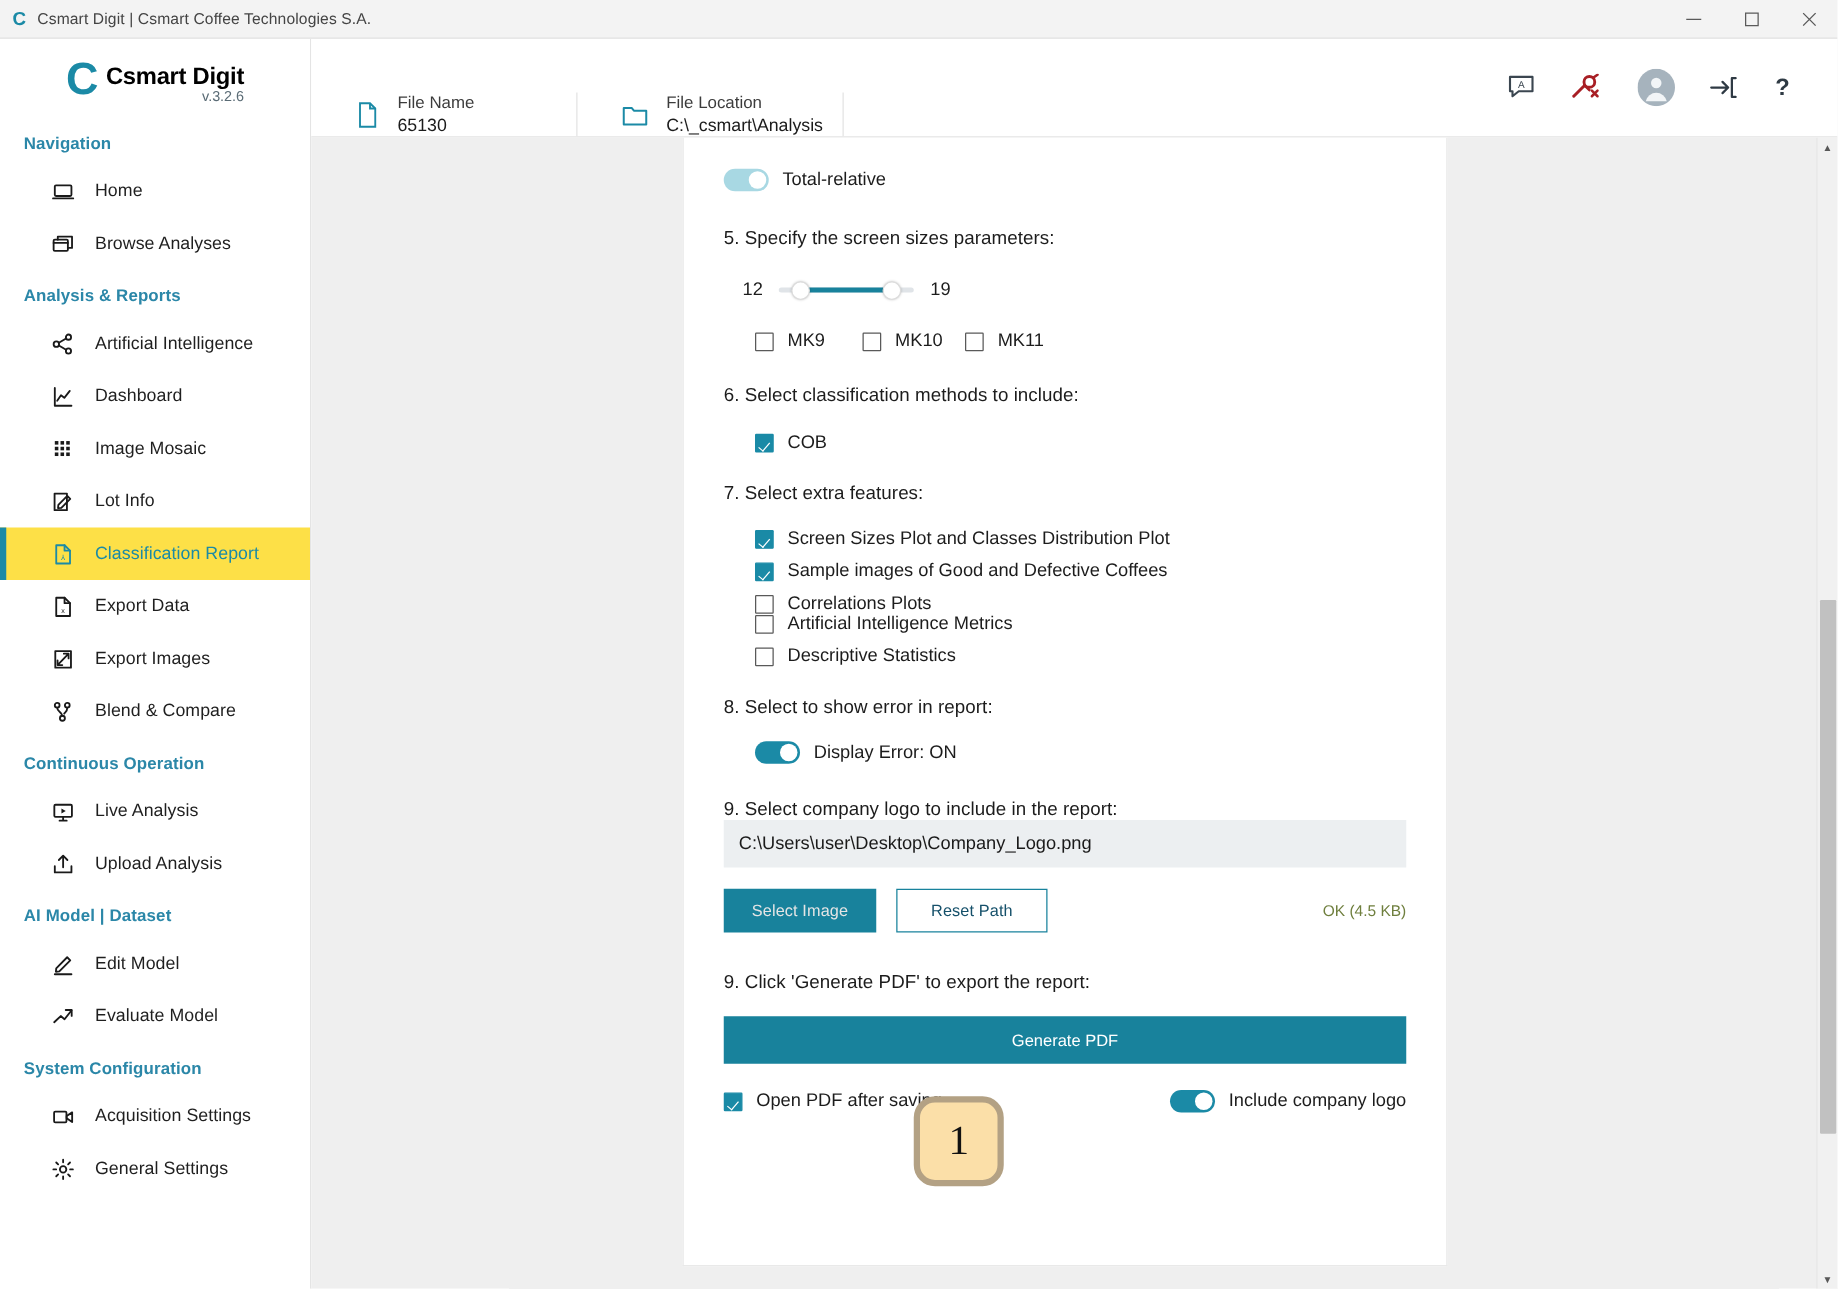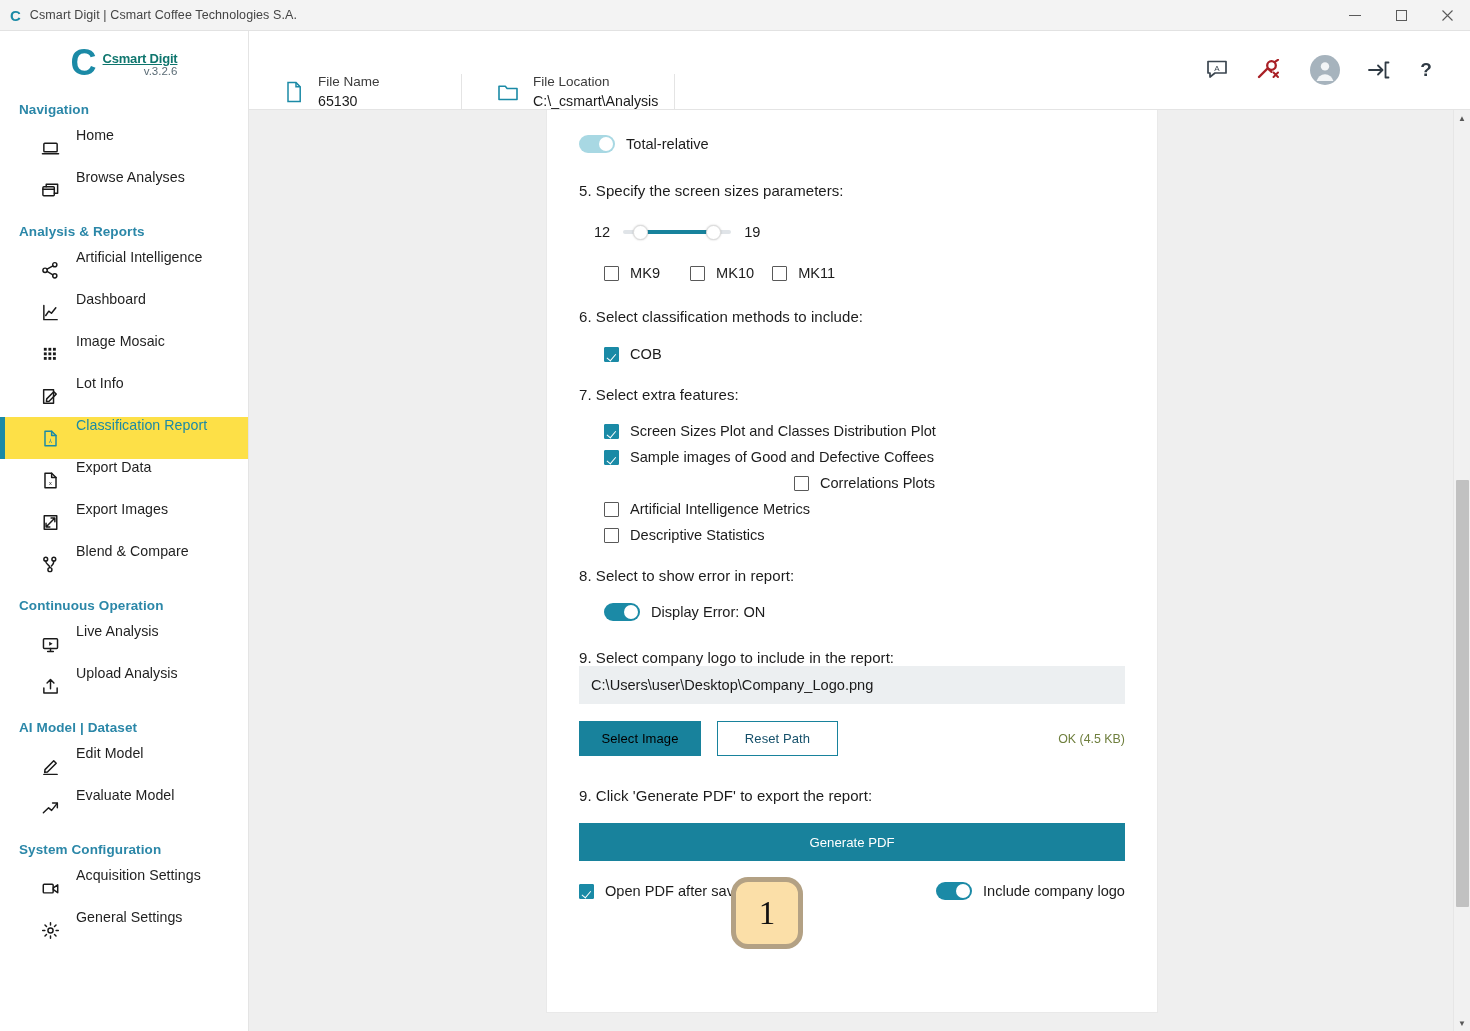--- a/index.html
+++ b/index.html
@@ -44,29 +44,29 @@
     background: #ffffff;
     border-right: 1px solid #e4e4e4;
     overflow: hidden;
   }
   .brand { padding: 16px 0 10px 0; display: flex; align-items: flex-start; justify-content: center; }
   .brand-c {
     font-size: 36px; font-weight: bold; color: #1b8aa6;
     line-height: 32px; margin-right: 7px; letter-spacing: -1px;
   }
   .brand-txt { padding-top: 4px; }
-  .brand-name { font-size: 13px; font-weight: bold; color: #0f766e; letter-spacing: -.2px; text-decoration: underline; }
+  .brand-name { font-size: 19px; font-weight: bold; color: #000000; letter-spacing: -.2px; }
   .brand-ver { font-size: 11.5px; color: #5a6b75; text-align: right; margin-top: -1px; }
 
   .nav-head {
     font-size: 13.5px; font-weight: bold; color: #2b87a8;
     padding: 13px 0 10px 19px; letter-spacing: .1px;
   }
   .nav-item {
-    height: 42px; display: flex; 
+    height: 42px; display: flex; align-items: center;
     padding-left: 41px; position: relative; cursor: pointer;
   }
   .nav-item .ico { width: 26px; display: flex; align-items: center; color: #1a1a1a; }
   .nav-item .lbl { font-size: 14.2px; color: #1f1f1f; margin-left: 9px; letter-spacing: .05px; }
   .nav-item.active { background: #fde047; }
   .nav-item.active::before {
     content: ""; position: absolute; left: 0; top: 0; bottom: 0;
     width: 5px; background: #1b8aa6;
   }
   .nav-item.active .ico { color: #1b8aa6; }
@@ -158,21 +158,21 @@
   
   .pathbox {
     background: #eceff1; height: 38px; display: flex; align-items: center;
     padding: 0 12px; font-size: 14.6px; color: #1a1a1a;
   }
   .btnrow { display: flex; align-items: center; margin-top: 17px; }
   .btn {
     height: 35px; display: flex; align-items: center; justify-content: center;
     font-size: 13px; cursor: pointer; letter-spacing: .1px;
   }
-  .btn.primary { background: #18829c; color: #000000; width: 122px; }
+  .btn.primary { background: #18829c; color: #e5e5e5; width: 122px; }
   .btn.ghost { background: #fff; color: #15506a; border: 1px solid #18829c; width: 121px; margin-left: 16px; }
   .okstat { margin-left: auto; font-size: 12.4px; color: #6f7f3e; }
   .genbtn {
     height: 38px; background: #18829c; color: #fff;
     display: flex; align-items: center; justify-content: center;
     font-size: 13.2px; cursor: pointer; width: 100%;
   }
 
   
   .badge {
@@ -515,21 +515,21 @@
           <div class="qtext" style="margin-top:24px">7. Select extra features:</div>
           <div id="step7list" style="margin-top:20px;margin-left:25px">
               <div class="row" style="margin-bottom: 10px;">
                 <div class="cb checked"></div>
                 <span class="cblabel">Screen Sizes Plot and Classes Distribution Plot</span>
               </div>
               <div class="row" style="margin-bottom: 10px;">
                 <div class="cb checked"></div>
                 <span class="cblabel">Sample images of Good and Defective Coffees</span>
               </div>
-              <div class="row" style="margin-bottom: 10px; justify-content: center;">
+              <div class="row" style="">
                 <div class="cb"></div>
                 <span class="cblabel">Correlations Plots</span>
               </div>
               <div class="row" style="margin-bottom: 10px;">
                 <div class="cb"></div>
                 <span class="cblabel">Artificial Intelligence Metrics</span>
               </div>
               <div class="row" style="margin-bottom: 10px;">
                 <div class="cb"></div>
                 <span class="cblabel">Descriptive Statistics</span>

